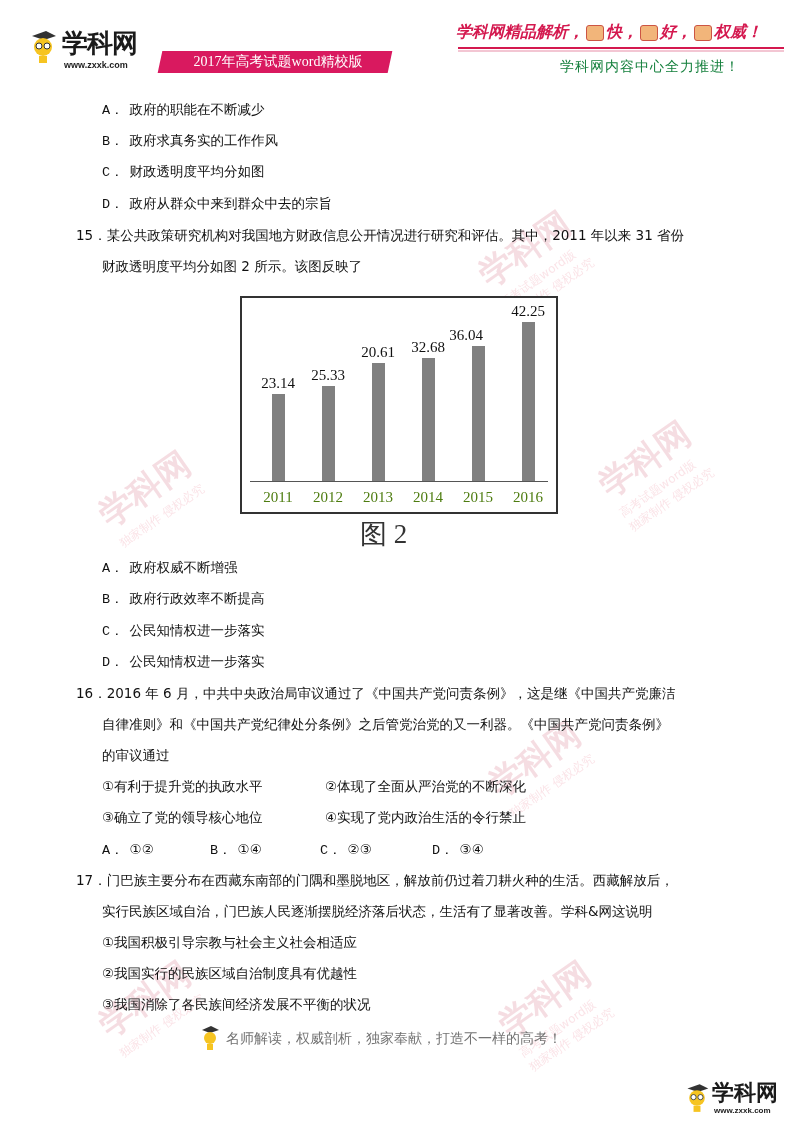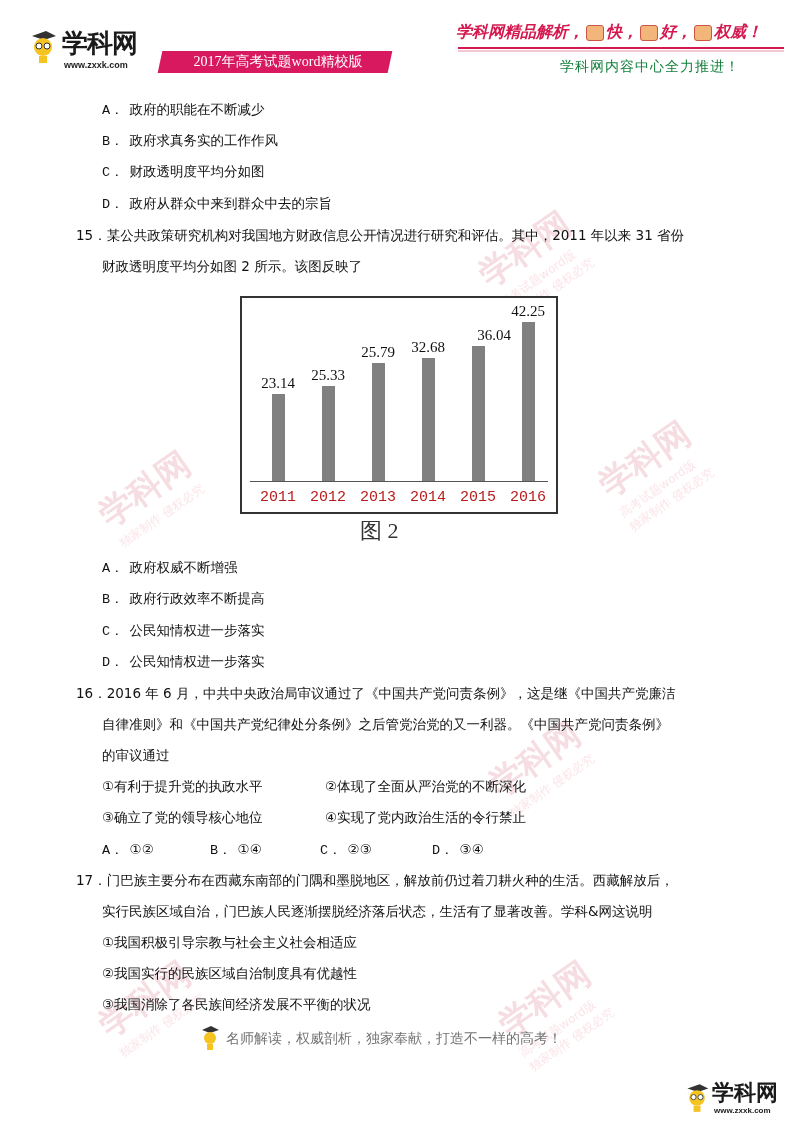--- a/index.html
+++ b/index.html
@@ -33,22 +33,22 @@
   
   .wm { position:absolute; transform:rotate(-35deg); transform-origin:left top; pointer-events:none; opacity:0.35; }
   .wm-big { font-size:34px; font-weight:bold; color:#e4a0ae; font-family:"DejaVu Sans", sans-serif; }
   .wm-small { font-size:12px; color:#f2b0bc; font-family:"DejaVu Sans", sans-serif; }
 
   
   .chart-frame { left:240px; top:296px; width:314px; height:214px; border:2px solid #333; background:#fff; }
   .chart-axis { position:absolute; left:8px; right:8px; bottom:30px; height:1px; background:#555; }
   .bar { position:absolute; width:13px; background:#808080; }
   .bar-val { position:absolute; font-size:15px; font-family:"Liberation Serif", serif; color:#111; text-align:center; width:60px; }
-  .bar-cat { position:absolute; font-size:15px; font-family:Liberation Mono, monospace; color:#b91c1c; text-align:center; width:50px; bottom:6px; }
-  .fig-caption { left:360px; top:516px; font-size:22px; font-family:"Liberation Serif", serif; color:#333; }
+  .bar-cat { position:absolute; font-size:15px; font-family:Liberation Serif, serif; color:#4d7c0f; text-align:center; width:50px; bottom:6px; }
+  .fig-caption { left:360px; top:516px; font-size:27px; font-family:"Liberation Serif", serif; color:#333; }
 
   
   .footer-msg { left:200px; top:1030px; font-size:14px; color:#737373; }
   .footer-mascot { left:200px; top:1026px; width:20px; height:26px; }
   .footer-logo { left:680px; top:1078px; width:110px; height:40px; }
 </style>
 </head>
 <body>
 
 <div class="wm" style="left:470px;top:260px;">
@@ -119,27 +119,27 @@
 <div class="abs chart-frame">
   <div class="chart-axis"></div>
   <div id="bars">
       <div class="bar" style="left: 30px; bottom: 31px; height: 86.955px; background: rgb(128, 128, 128);"></div>
       <div class="bar-val" style="left: 6px; bottom: 119.955px;">23.14</div>
       <div class="bar-cat" style="left: 11px;">2011</div>
       <div class="bar" style="left: 80px; bottom: 31px; height: 95.1845px; background: rgb(128, 128, 128);"></div>
       <div class="bar-val" style="left: 56px; bottom: 128.185px;">25.33</div>
       <div class="bar-cat" style="left: 61px;">2012</div>
       <div class="bar" style="left: 130px; bottom: 31px; height: 117.994px; background: rgb(128, 128, 128);"></div>
-      <div class="bar-val" style="left: 106px; bottom: 150.994px;">25.79</div>
+      <div class="bar-val" style="left: 106px; bottom: 150.994px;">20.61</div>
       <div class="bar-cat" style="left: 111px;">2013</div>
       <div class="bar" style="left: 180px; bottom: 31px; height: 122.804px; background: rgb(128, 128, 128);"></div>
       <div class="bar-val" style="left: 156px; bottom: 155.804px;">32.68</div>
       <div class="bar-cat" style="left: 161px;">2014</div>
       <div class="bar" style="left: 230px; bottom: 31px; height: 135.43px; background: rgb(128, 128, 128);"></div>
-      <div class="bar-val" style="left: 222px; bottom: 168.43px; margin-top: 20px;">36.04</div>
+      <div class="bar-val" style="left: 194px; bottom: 168.43px; margin-top: 20px;">36.04</div>
       <div class="bar-cat" style="left: 211px;">2015</div>
       <div class="bar" style="left: 280px; bottom: 31px; height: 158.766px; background: rgb(128, 128, 128);"></div>
       <div class="bar-val" style="left: 256px; bottom: 191.766px;">42.25</div>
       <div class="bar-cat" style="left: 261px;">2016</div>
     </div>
 </div>
 <div class="abs fig-caption">图 2</div>
 
 <div class="line" style="left:102px;top:558px;">
   <span class="opt-label">A．</span><span>政府权威不断增强</span>

